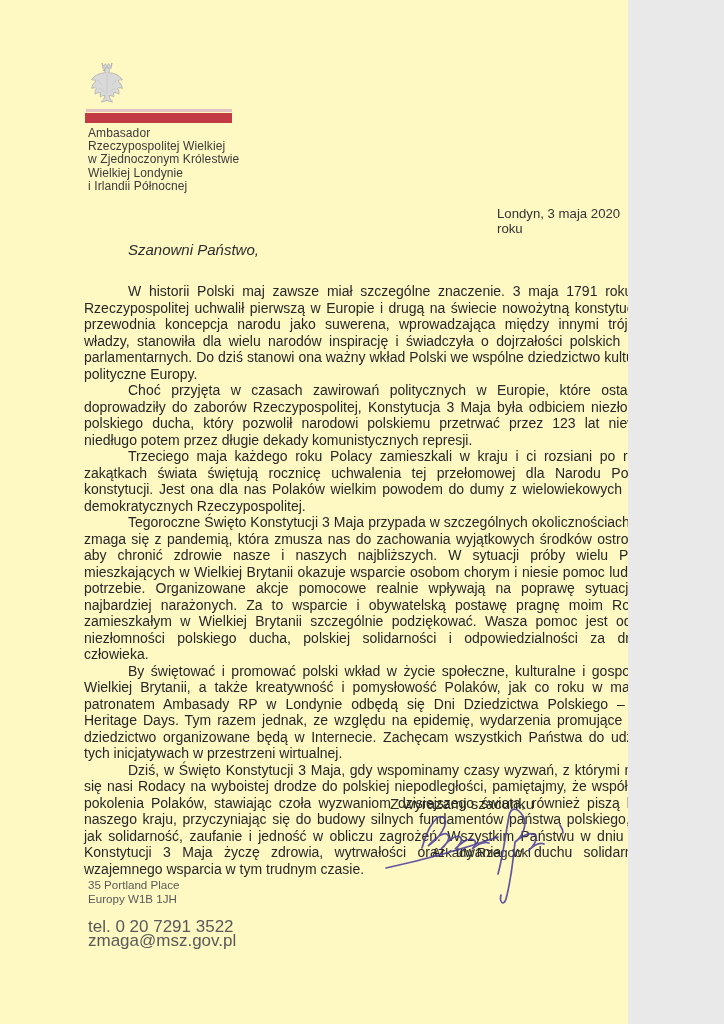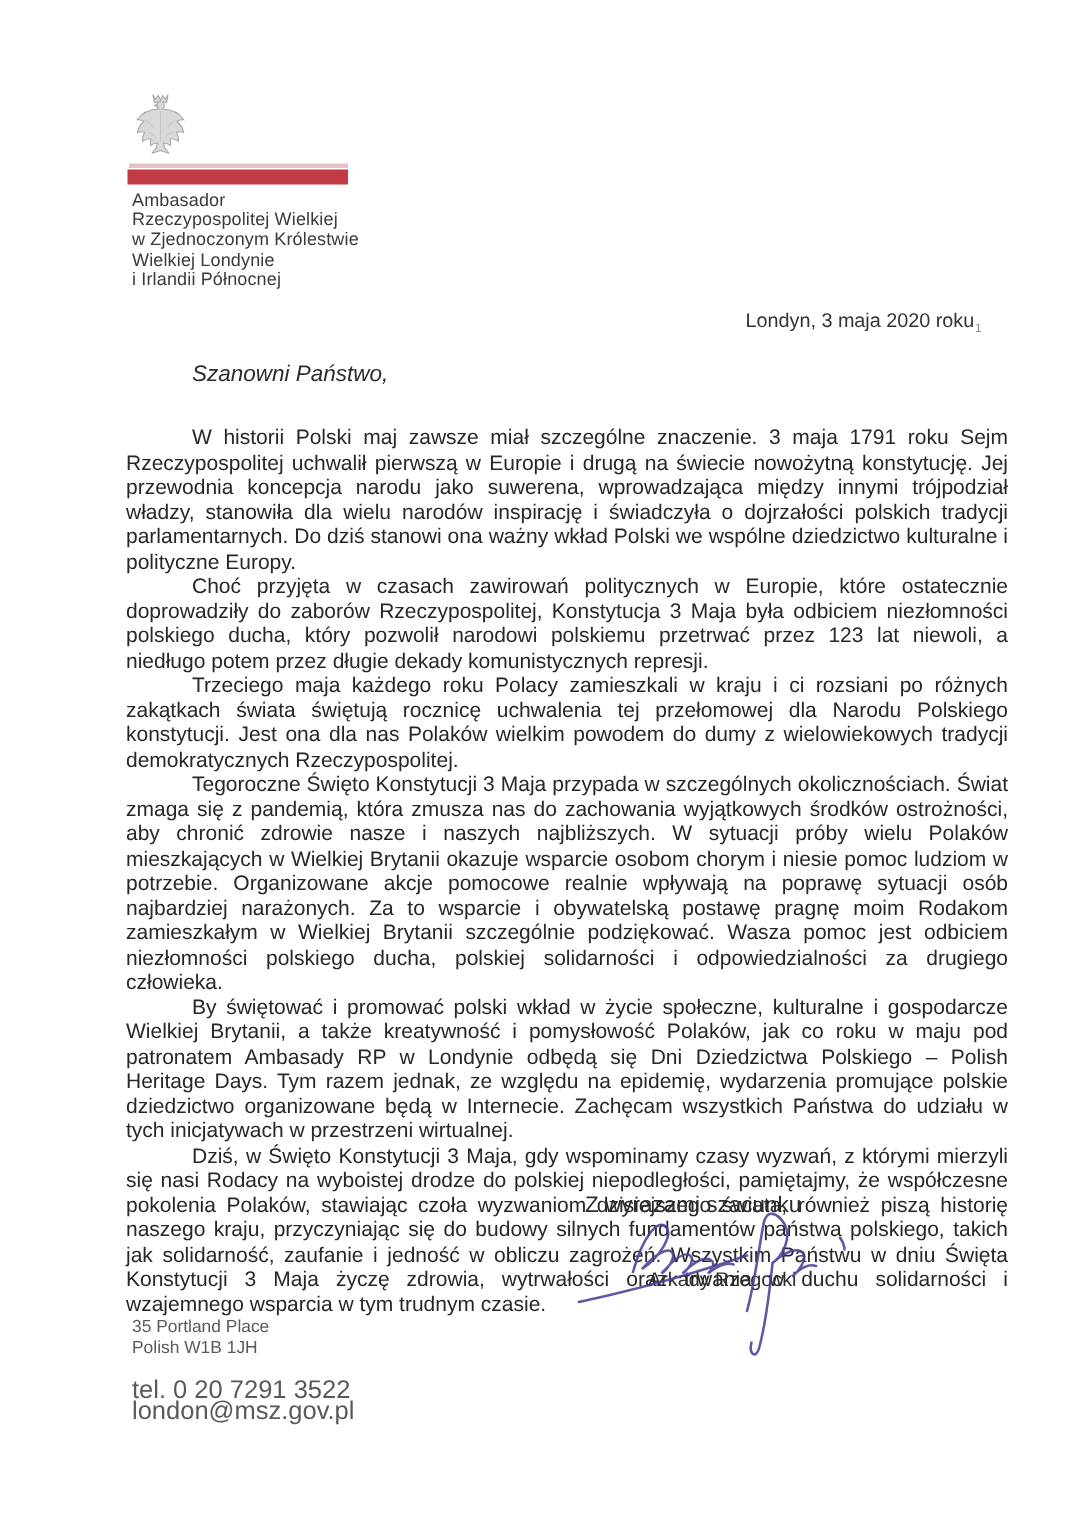--- a/index.html
+++ b/index.html
@@ -2,22 +2,22 @@
 <html><head>
 <meta charset="utf-8">
 <style>
   html,body{margin:0;padding:0;}
   body{
     background:#e9e9e9;
     font-family:"Liberation Sans", sans-serif;
   }
   .page{
     position:relative;
-    width:724px;height:1024px;
-    background:#ffffff;
+    width:628px;height:1024px;
+    background:#fef9c3;
     overflow:hidden;
     color:#262626;
   }
   
   .emblem{position:absolute;left:89px;top:60px;width:36px;height:44px;}
   .redbar-light{position:absolute;left:86px;top:109px;width:146px;height:3px;background:#e5c2c4;}
   .redbar{position:absolute;left:85px;top:113px;width:147px;height:10px;background:#c13a44;}
   .sender{
     position:absolute;left:88px;top:127px;
     font-size:12px;line-height:13.2px;color:#3a3a3a;
@@ -119,20 +119,20 @@
         <path d="M8,64 C36,58 76,48 120,33"></path>
         <path d="M120,70 C125,52 128,28 131,12 C133,2 140,4 145,12 C150,21 144,33 137,38 C144,32 152,27 157,31 C161,35 154,44 150,47 C155,42 161,38 166,40"></path>
         <path d="M137,38 C135,58 132,80 128,95 C126,102 121,99 123,91"></path>
         <path d="M182,21 C184,24 185,26 185,29"></path>
       </g>
     </svg>
   </div>
 
   <div class="footer-address">
     <div>35 Portland Place</div>
-    <div>Polish W1B 1JH</div>
+    <div>Europy W1B 1JH</div>
   </div>
   <div class="footer-contact">
     <div>tel. 0 20 7291 3522</div>
-    <div>london@msz.gov.pl</div>
+    <div>zmaga@msz.gov.pl</div>
   </div>
 
 </div>
 
 </body></html>

